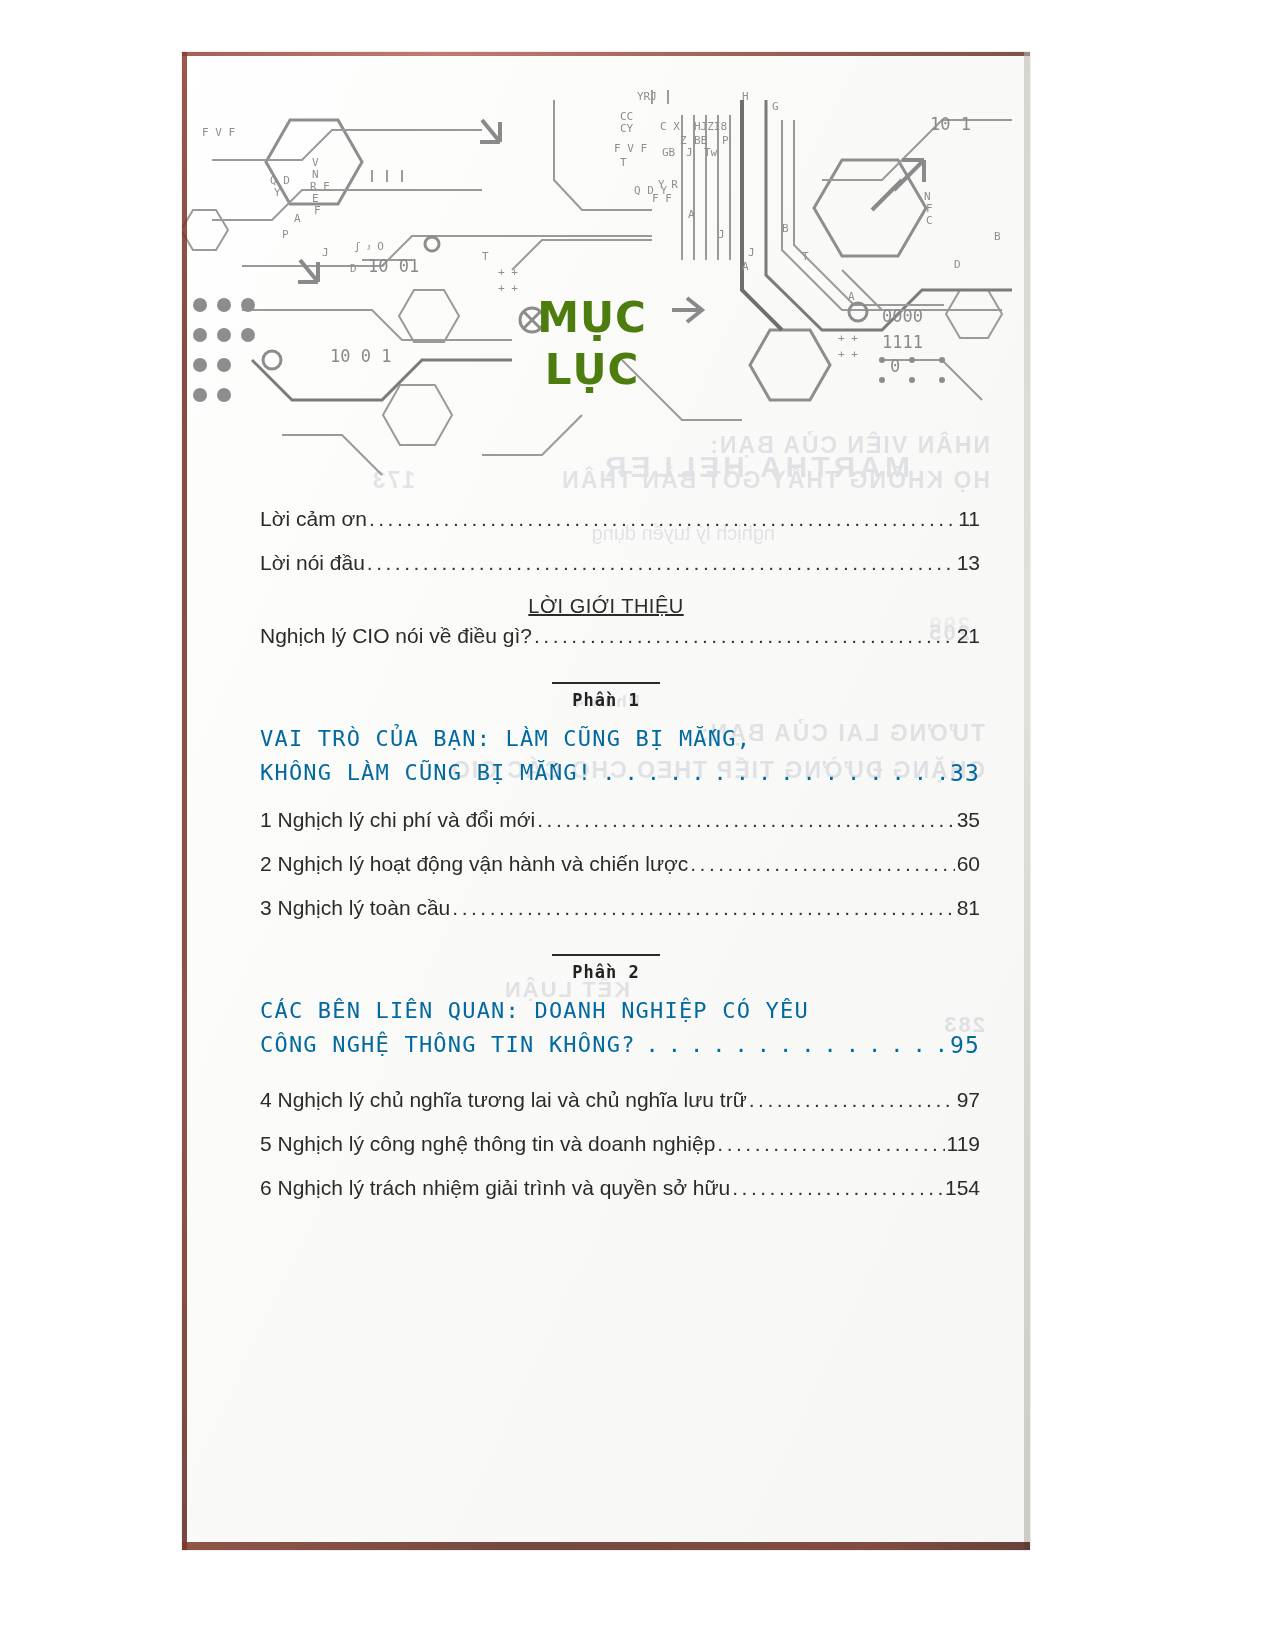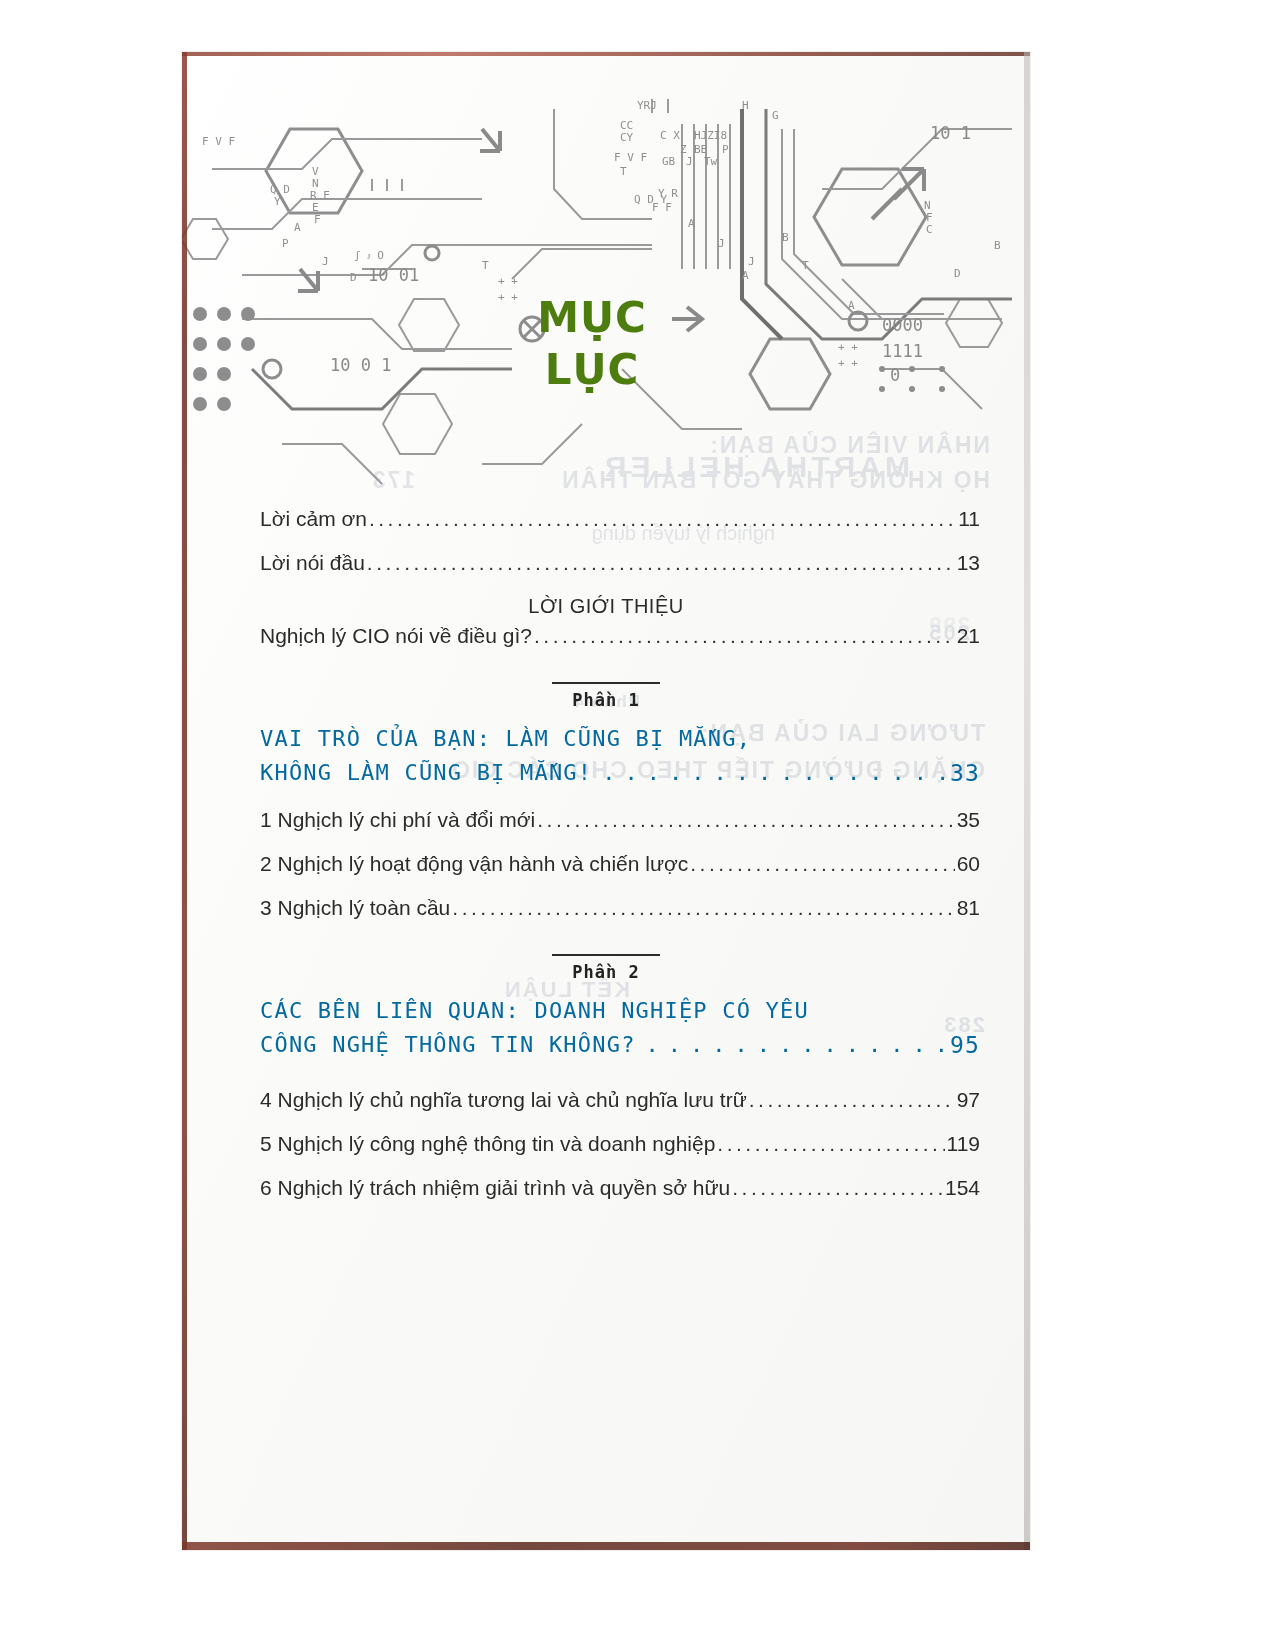--- a/index.html
+++ b/index.html
@@ -67,21 +67,21 @@
     width: 848px;
     height: 8px;
     background: linear-gradient(to right, #7d382a, #5e2a20 40%, #6d2e23 80%, #4e231a);
     opacity: .85;
   }
 
   
   .art {
     position: absolute;
     left: 0;
-    top: 17px;
+    top: 8px;
     width: 931px;
     height: 420px;
     pointer-events: none;
   }
   .art svg { display: block; }
 
   
   .bleed {
     position: absolute;
     inset: 0;
@@ -149,20 +149,21 @@
     white-space: nowrap;
   }
 
   
   .intro-head {
     text-align: center;
     font-size: 20px;
     color: #2b2b2b;
     margin: 14px 0 6px 0;
     letter-spacing: .5px;
+    text-decoration: underline;
   }
 
   
   .part {
     margin: 34px 0 12px 0;
     text-align: center;
   }
   .part .rule {
     width: 108px;
     height: 2px;

